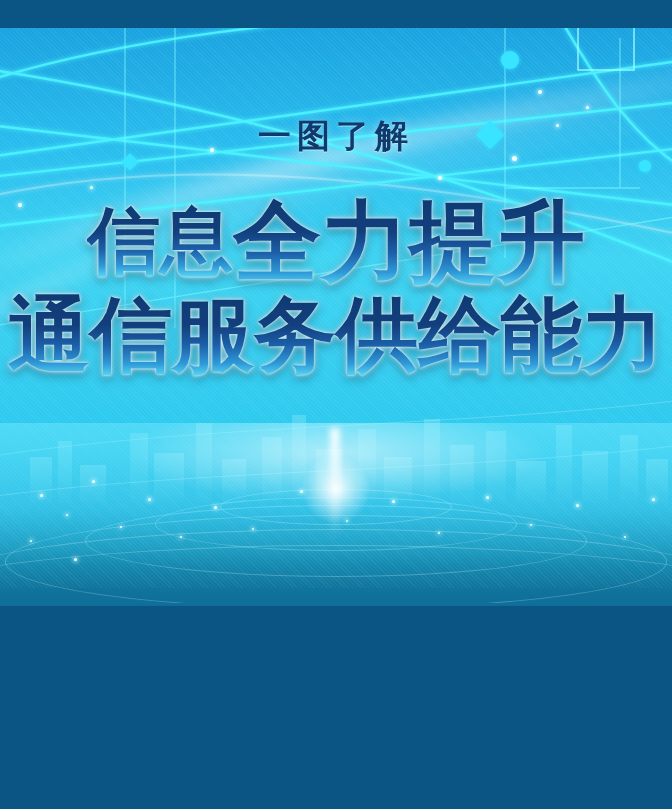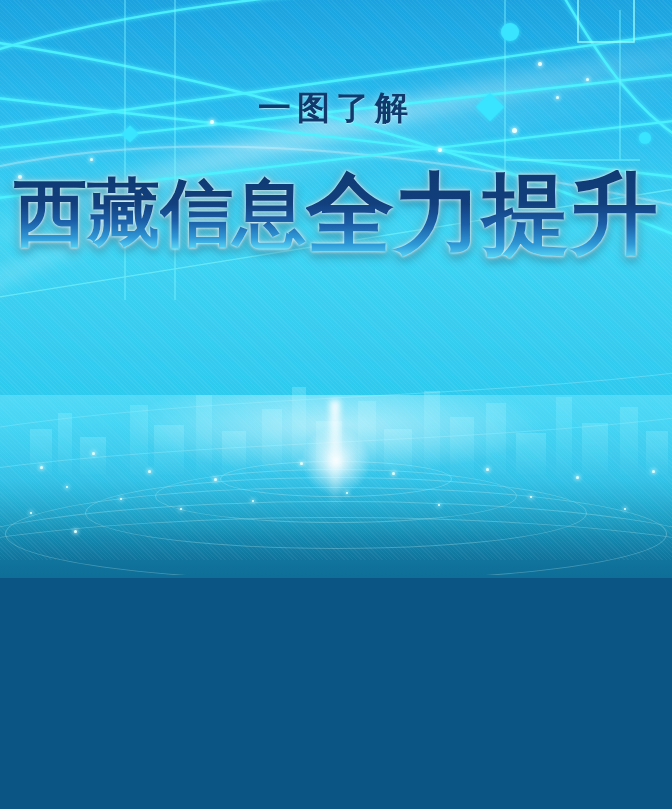--- a/index.html
+++ b/index.html
@@ -16,20 +16,21 @@
         #29bdee 120px,
         #3fd4f2 230px,
         #36cdf0 330px,
         #2ac9ee 420px,
         #23b9e2 480px,
         #1899bf 520px,
         #10749c 560px,
         #0b608c 620px,
         #085780 700px,
         #064f76 809px);
+    margin-top: 28px;
   }
 
   
   .hatch{
     position:absolute;left:0;top:0;width:672px;height:560px;
     background-image:repeating-linear-gradient(45deg,
         rgba(255,255,255,.10) 0px, rgba(255,255,255,.10) 1px,
         rgba(0,0,0,0) 1px, rgba(0,0,0,0) 3px);
     opacity:.55;pointer-events:none;
   }
@@ -261,21 +262,24 @@
     <div class="dot" style="left:512px;top:128px;width:5px;height:5px;"></div>
     <div class="dot" style="left:438px;top:148px;width:4px;height:4px;"></div>
     <div class="dot" style="left:90px;top:158px;width:3px;height:3px;"></div>
     <div class="dot" style="left:18px;top:175px;width:4px;height:4px;"></div>
   </div>
 
   <div class="kicker">一图了解</div>
 
   <div class="title-wrap">
     <div class="tline tline1">
-      <span class="seg-holder"><span class="seg s-small seg-outline">西藏</span><span class="seg s-small">西藏</span></span><span class="seg-holder"><span class="seg s-small seg-outline">信息</span><span class="seg s-small">信息</span></span><span class="seg-holder"><span class="seg s-big seg-outline">全力提升</span><span class="seg s-big">全力提升</span></span>
+      <span class="seg-holder"><span class="seg s-small seg-outline">信息</span><span class="seg s-small">信息</span></span><span class="seg-holder"><span class="seg s-big seg-outline">全力提升</span><span class="seg s-big">全力提升</span></span>
+    </div>
+    <div class="tline tline2">
+      <span class="seg-holder"><span class="seg s-l2 seg-outline">通信服务供给能力</span><span class="seg s-l2">通信服务供给能力</span></span>
     </div>
   </div>
 
   <div>
     <div class="wifi-arc" style="left:-60px;top:700px;width:500px;height:500px;"></div>
     <div class="wifi-arc" style="left:-130px;top:735px;width:640px;height:640px;border-width:18px;"></div>
     <div class="grid-line" style="left:160px;top:745px;width:1.5px;height:64px;"></div>
     <div class="grid-line" style="left:206px;top:762px;width:1.5px;height:47px;"></div>
     <div class="grid-line" style="left:160px;top:745px;width:48px;height:1.5px;"></div>
     <div class="node-ring" style="left:306px;top:728px;width:46px;height:46px;"></div>

